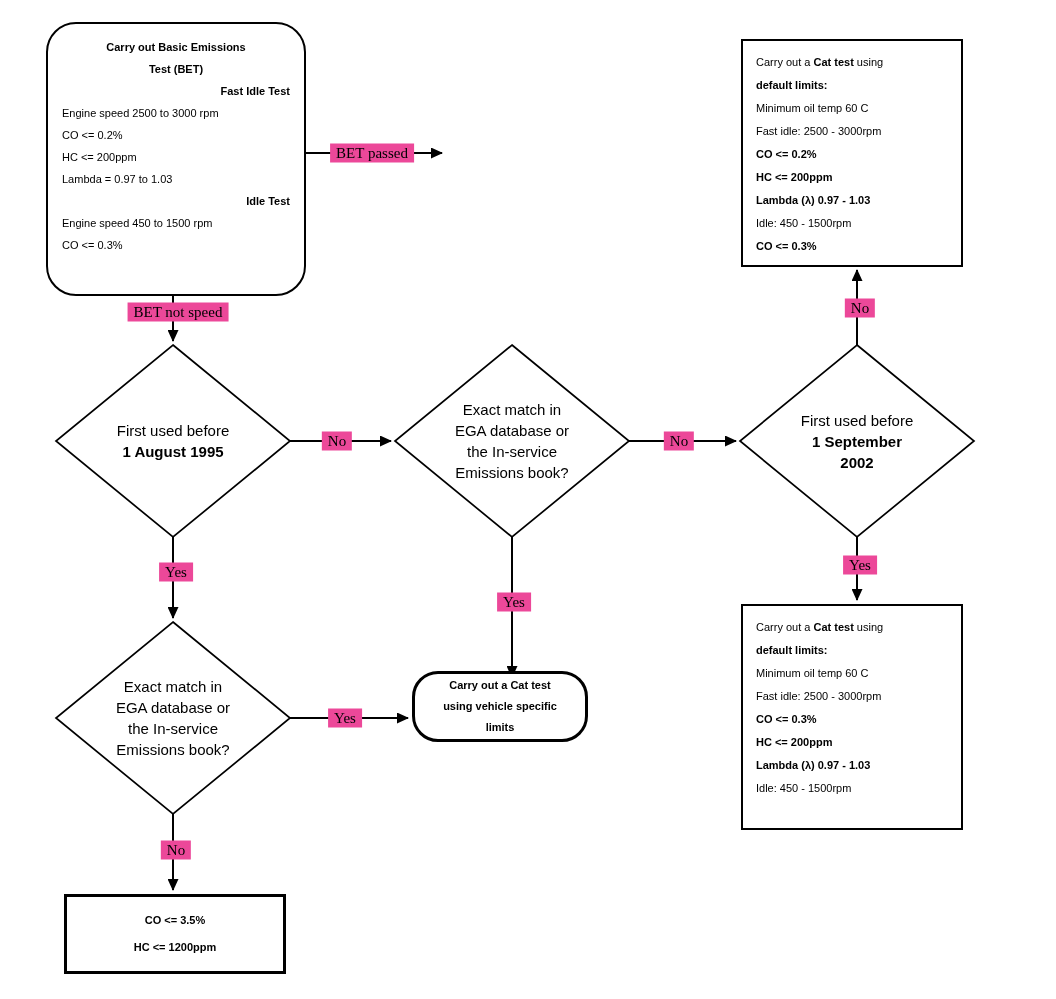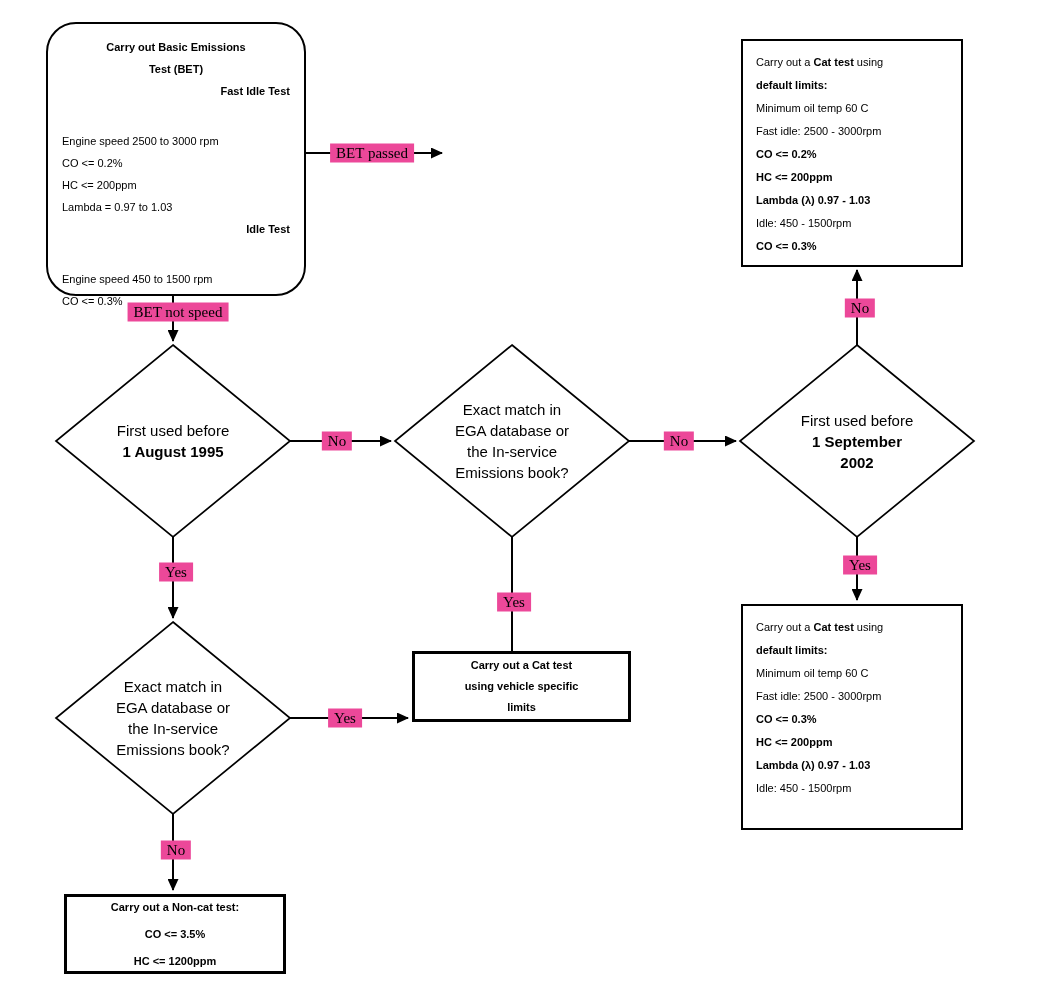--- a/index.html
+++ b/index.html
@@ -10,21 +10,21 @@
   svg.wires{position:absolute;left:0;top:0;z-index:0;}
   .box{
     position:absolute;border:2px solid #000;background:#fff;
     font-size:11px;box-sizing:border-box;z-index:1;
   }
   .b{font-weight:bold;margin-top:31px;}
   
   .bet{border-radius:30px;padding:12px 14px;line-height:22px;}
   .bet-title{font-weight:bold;text-align:center;}
   .bet-head{font-weight:bold;text-align:right;margin-top:0;}
-  .bet-body{text-align:left;margin-top:28px;}
+  .bet-body{text-align:left;}
   
   .catbox{padding:10px 13px;line-height:23px;text-align:left;}
   
   .cbox{display:flex;flex-direction:column;align-items:center;justify-content:center;
         text-align:center;font-weight:bold;}
   .cbox.complete{line-height:20px;}
   .cbox.vehicle{line-height:21px;border-width:3px;}
   .cbox.noncat{line-height:27px;border-width:3px;}
   
   .dlabel{
@@ -102,28 +102,27 @@
       <div class="line"><span>Carry out a </span><span class="b">Cat test</span><span> using</span></div>
       <div class="line"><span class="b">default limits:</span></div>
       <div class="line">Minimum oil temp 60 C</div>
       <div class="line">Fast idle: 2500 - 3000rpm</div>
       <div class="line"><span class="b">CO &lt;= 0.3%</span></div>
       <div class="line"><span class="b">HC &lt;= 200ppm</span></div>
       <div class="line"><span class="b">Lambda (λ) 0.97 - 1.03</span></div>
       <div class="line">Idle: 450 - 1500rpm</div>
     </div>
 
-  <div class="box cbox vehicle" style="left:412px;top:651px;width:219px;height:71px;">
+  <div class="box cbox vehicle" style="left:412px;top:671px;width:176px;height:71px;border-radius:26px;">
       <div class="line">Carry out a Cat test</div>
       <div class="line">using vehicle specific</div>
       <div class="line">limits</div>
     </div>
 
   <div class="box cbox noncat" style="left:64px;top:894px;width:222px;height:80px;">
-      <div class="line">Carry out a Non-cat test:</div>
       <div class="line">CO &lt;= 3.5%</div>
       <div class="line">HC &lt;= 1200ppm</div>
     </div>
 
   <div class="dlabel" style="left:63px;top:391px;width:220px;height:100px;">
       <div class="line">First used before</div>
       <div class="line"><span class="b">1 August 1995</span></div>
     </div>
   <div class="dlabel" style="left:402px;top:391px;width:220px;height:100px;">
       <div class="line">Exact match in</div>

